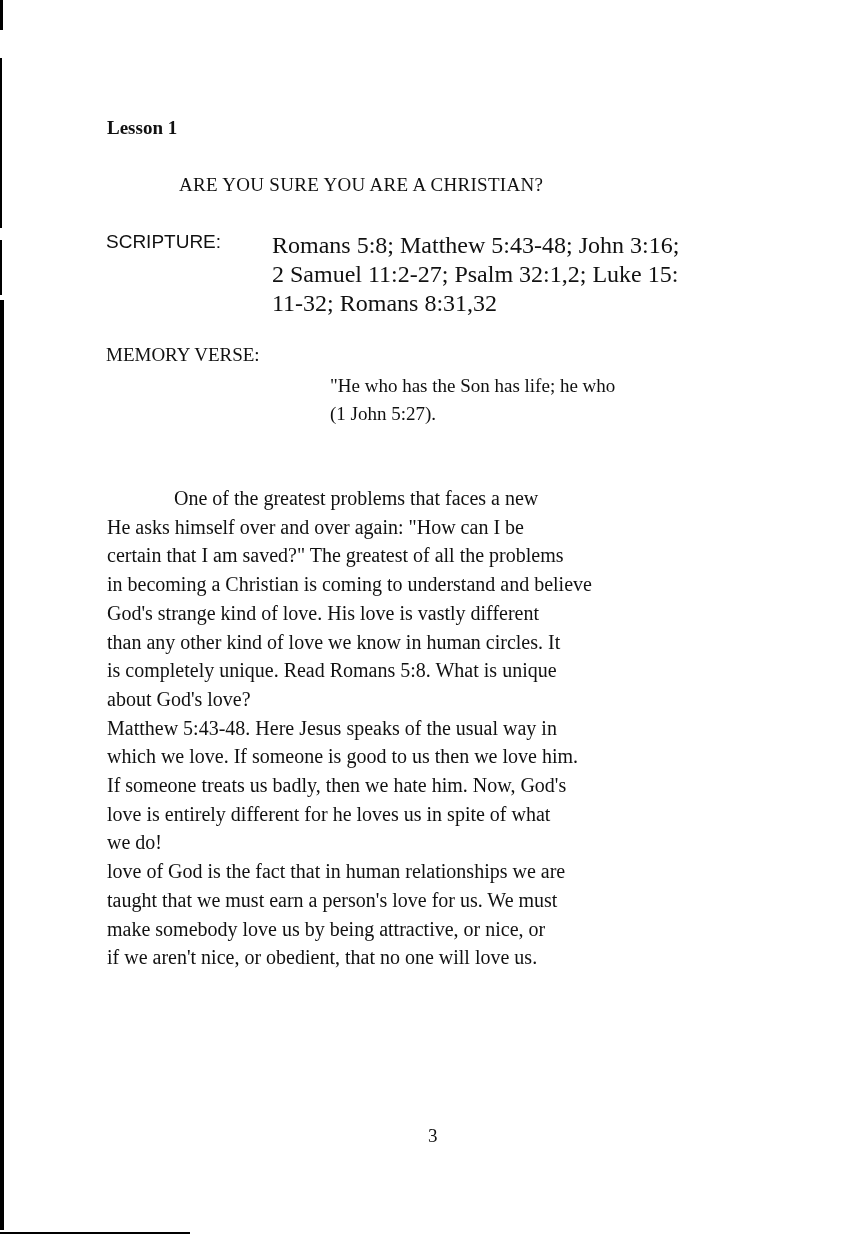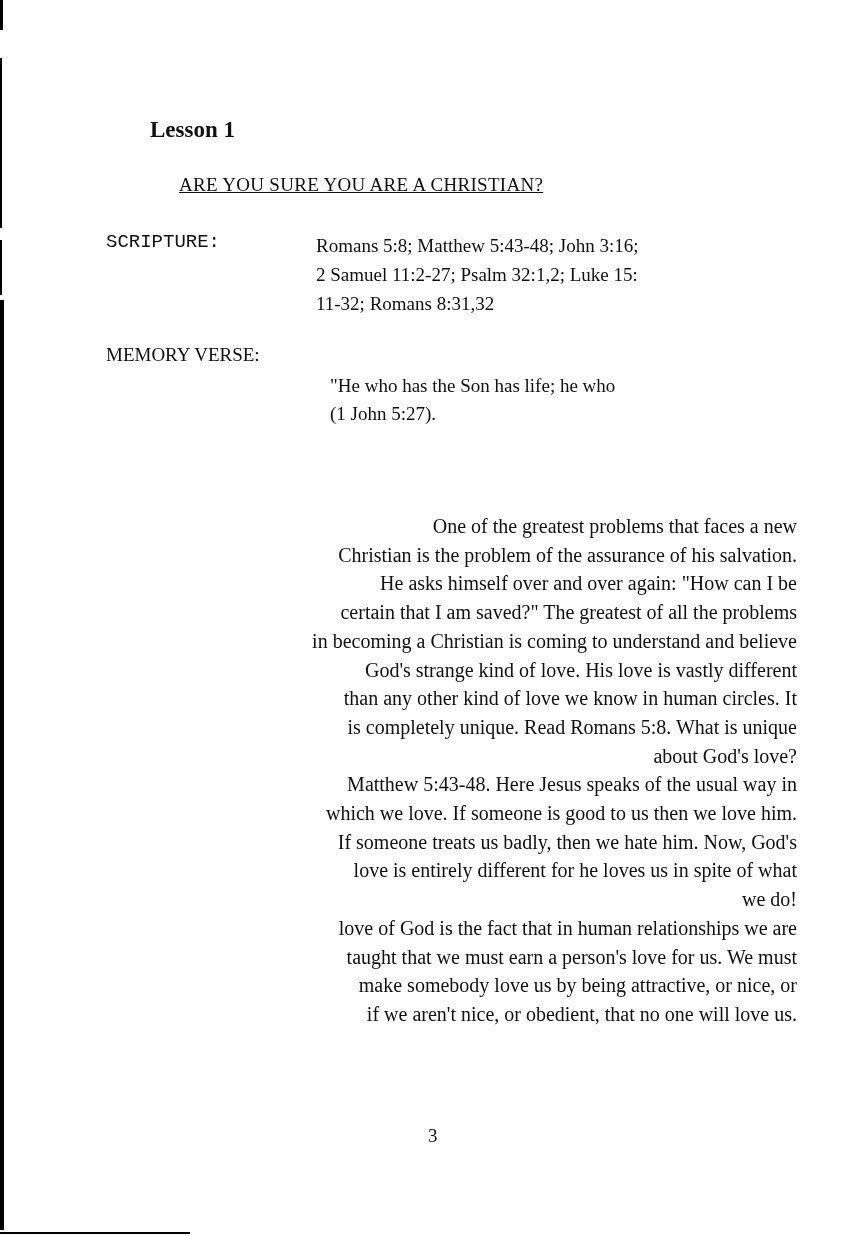--- a/index.html
+++ b/index.html
@@ -36,74 +36,70 @@
       position: absolute;
       left: 0;
       top: 0;
       width: 848px;
       height: 1236px;
     }
     .lesson-label {
       position: absolute;
       left: 107px;
       top: 117px;
-      font-size: 23px;
+      font-size: 19px;
       font-weight: bold;
       font-family: "Liberation Serif", serif;
-      margin-left: 43px;
     }
     .title {
       position: absolute;
       left: 179px;
       top: 174px;
       font-size: 19px;
       font-family: "Liberation Serif", serif;
       letter-spacing: 0.3px;
-      text-decoration: underline;
     }
     .scripture-label {
       position: absolute;
       left: 106px;
       top: 231px;
       font-size: 19px;
-      font-family: Liberation Mono, monospace;
+      font-family: Liberation Sans, sans-serif;
     }
     .scripture-refs {
       position: absolute;
       left: 272px;
       top: 231px;
-      font-size: 19px;
+      font-size: 24px;
       line-height: 29px;
       font-family: "Liberation Serif", serif;
-      margin-left: 44px;
     }
     .memory-label {
       position: absolute;
       left: 106px;
       top: 344px;
       font-size: 19px;
       font-family: "Liberation Serif", serif;
     }
     .memory-verse {
       position: absolute;
       left: 330px;
       top: 372px;
       font-size: 19px;
       line-height: 28px;
       font-family: "Liberation Serif", serif;
     }
     .body-text {
       position: absolute;
       left: 107px;
-      top: 512px;
+      top: 484px;
       width: 690px;
       font-size: 20px;
       line-height: 28.7px;
       font-family: "Liberation Serif", serif;
-      text-align: right;
     }
     .body-text .line { white-space: nowrap; }
     .body-text .indent { padding-left: 67px; }
     .page-number {
       position: absolute;
       left: 428px;
       top: 1125px;
       font-size: 19px;
       font-family: "Liberation Serif", serif;
     }
@@ -130,21 +126,20 @@
 
   <div class="memory-label">MEMORY VERSE:</div>
   <div class="memory-verse">
     <div>"He who has the Son has life; he who</div>
     <div>(1 John 5:27).</div>
   </div>
 
   <div class="body-text" id="body-text">
       <div>
         <div class="line indent">One of the greatest problems that faces a new</div>
-        <div class="line">Christian is the problem of the assurance of his salvation.</div>
         <div class="line">He asks himself over and over again:  "How can I be</div>
         <div class="line">certain that I am saved?"  The greatest of all the problems</div>
         <div class="line">in becoming a Christian is coming to understand and believe</div>
         <div class="line">God's strange kind of love.  His love is vastly different</div>
         <div class="line">than any other kind of love we know in human circles.  It</div>
         <div class="line">is completely unique.  Read Romans 5:8.  What is unique</div>
         <div class="line">about God's love?</div>
       </div>
       <div>
         <div class="line">Matthew 5:43-48.  Here Jesus speaks of the usual way in</div>

